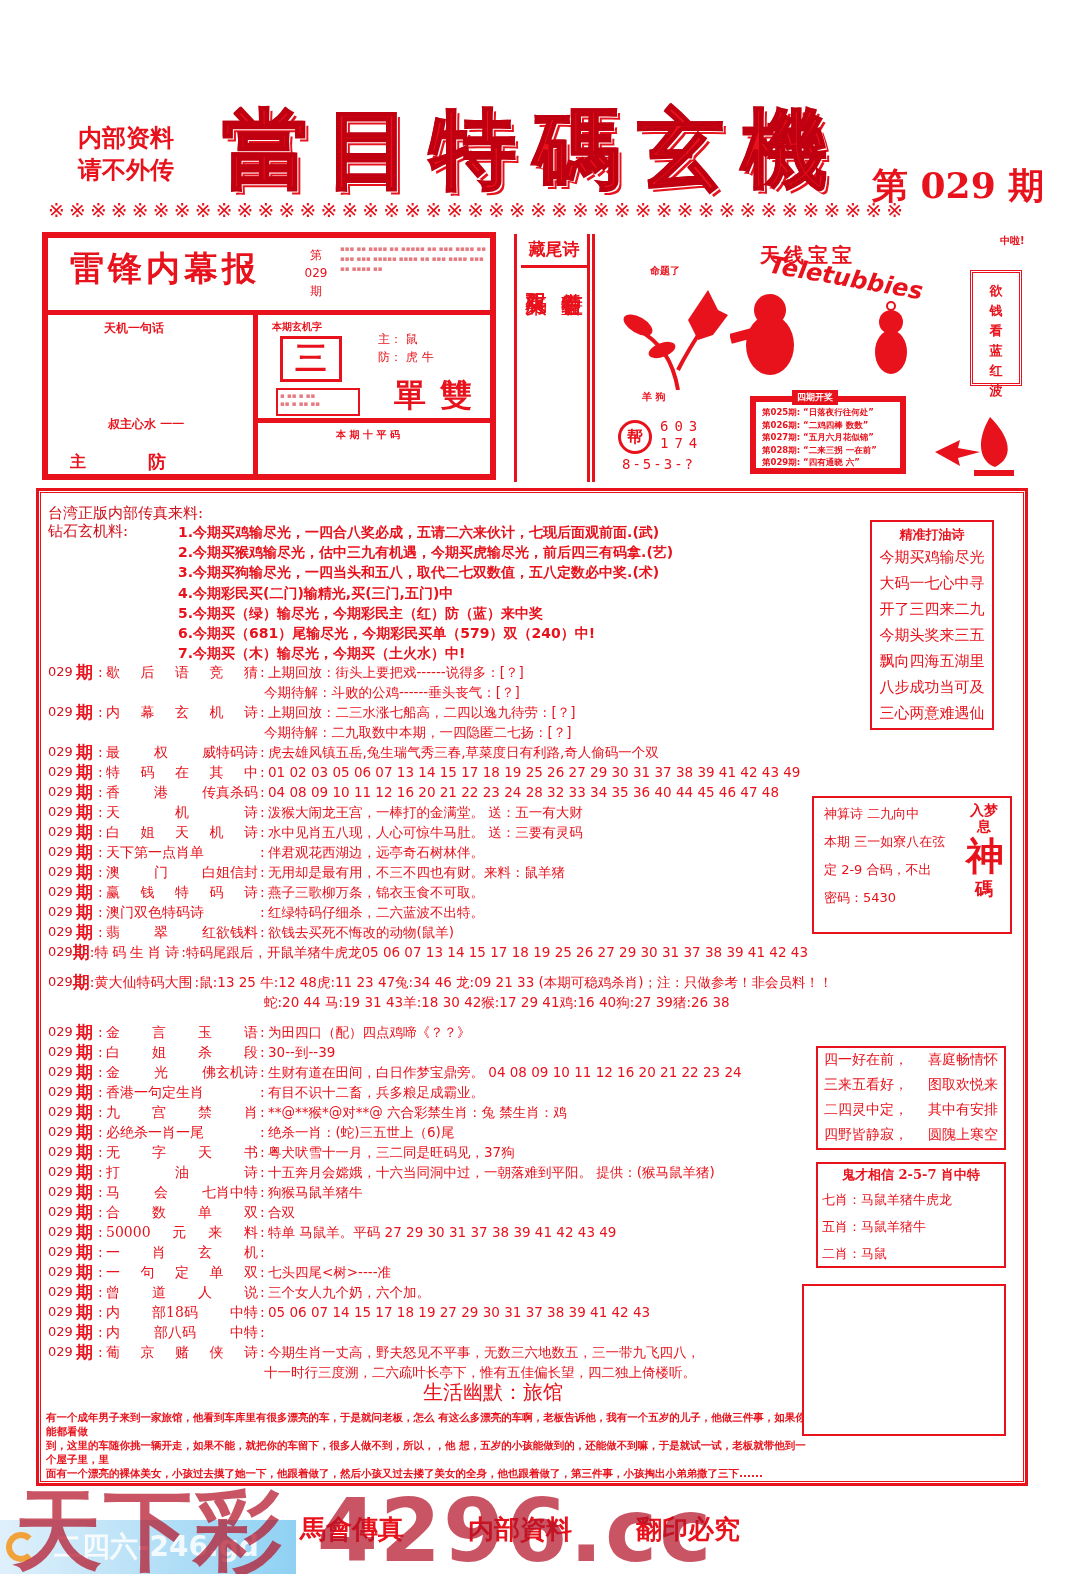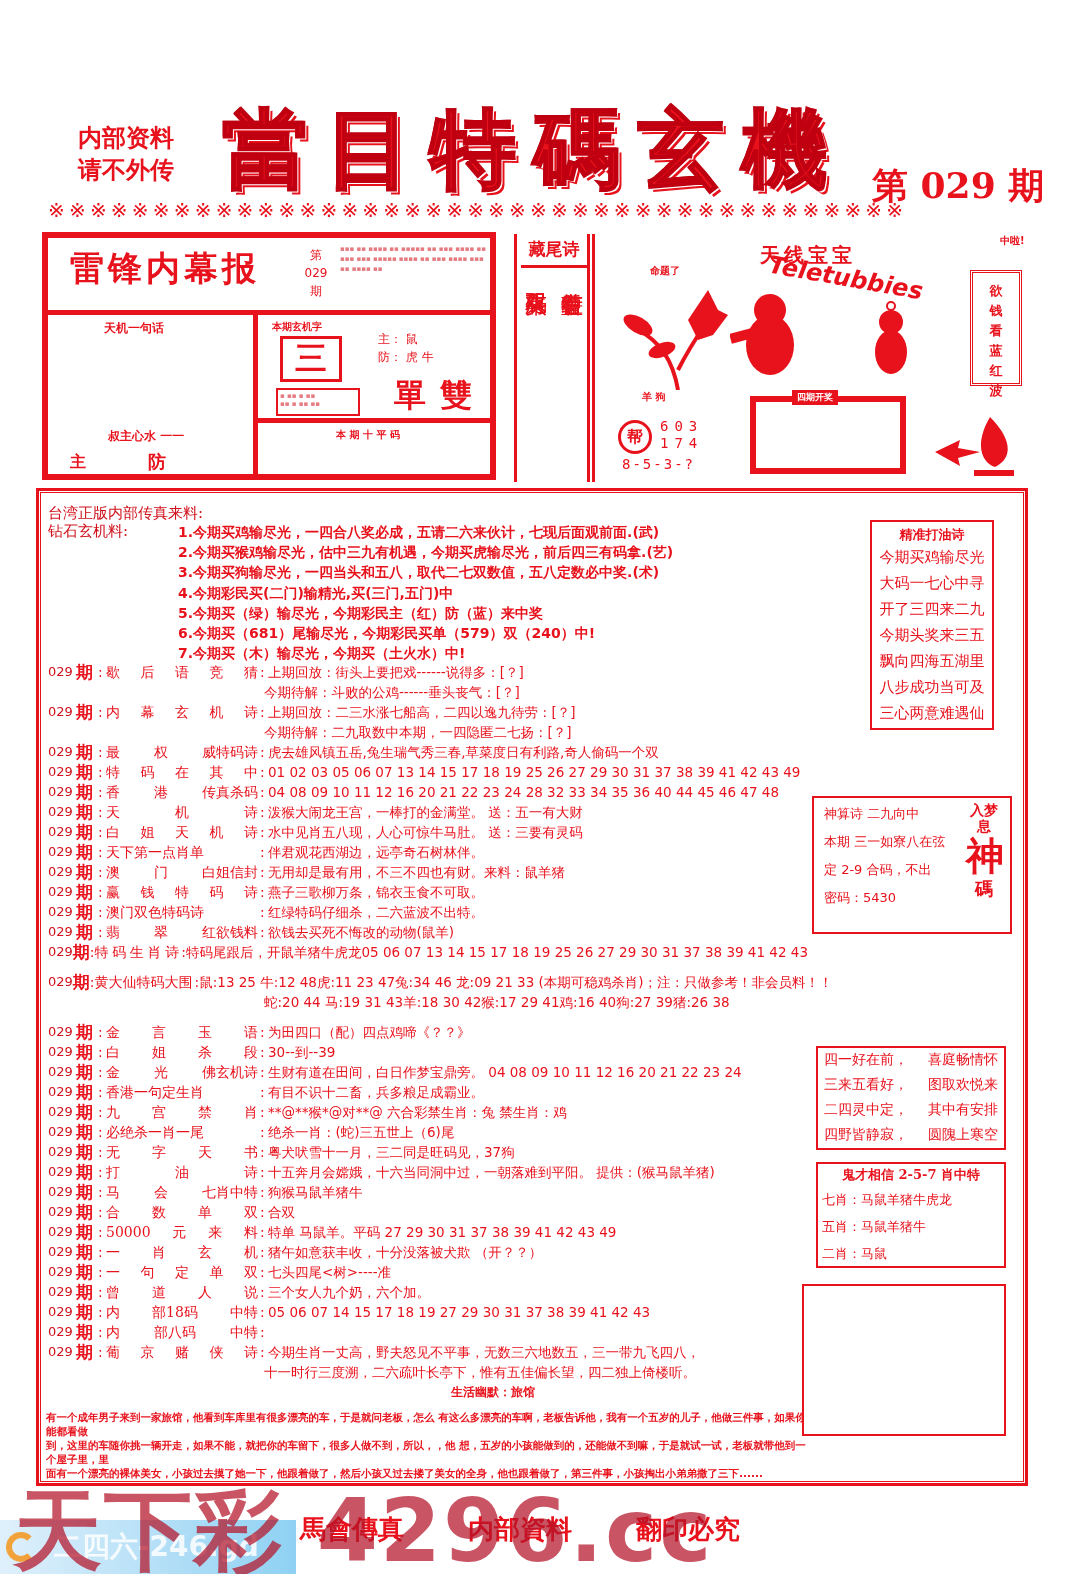--- a/index.html
+++ b/index.html
@@ -55,21 +55,21 @@
   .tips { left: 178px; top: 522px; font-size: 14px; line-height: 20.2px; font-weight: bold; }
 
   .rows { left: 48px; top: 662px; width: 760px; }
   .row { display: flex; font-size: 14px; height: 20px; line-height: 20px; white-space: nowrap; }
   .row .pre { width: 28px; font-size: 13px; color: #d0101a; }
   .row .qi { width: 22px; font-size: 17px; font-weight: bold; }
   .row .colon { width: 8px; }
   .row .label { width: 154px; display: flex; justify-content: space-between; padding-right: 2px; font-family: "DejaVu Serif", serif; }
   .row .val { flex: 1; font-size: 13.5px; }
   .row.cont { padding-left: 216px; }
-  .row.center { justify-content: center; font-size: 12px; font-weight: bold; padding-left: 130px; text-align: right; }
+  .row.center { justify-content: center; font-size: 20px; font-weight: normal; padding-left: 130px; text-align: right; }
 
   .story { left: 46px; top: 1410px; width: 760px; font-size: 10.5px; line-height: 14px; font-weight: bold; }
 
   
   .rbox { border: 2px solid #e8121c; background: #fff; }
   .poem-box { left: 870px; top: 520px; width: 124px; height: 210px; }
   .poem-box .t { text-align: center; font-size: 13px; font-weight: bold; padding-top: 4px; font-family: "DejaVu Serif", serif; }
   .poem-box .l { text-align: center; font-size: 15px; line-height: 26px; }
   .dream-box { left: 812px; top: 796px; width: 200px; height: 138px; }
   .dream-box .l { font-size: 13px; line-height: 28px; padding-left: 10px; white-space: nowrap; }
@@ -105,21 +105,21 @@
   <div class="paper-issue red">
     <div>第</div>
     <div>029</div>
     <div>期</div>
   </div>
   <div class="paper-fine">▪▪▪ ▪▪ ▪▪▪▪ ▪▪ ▪▪▪▪▪ ▪▪ ▪▪▪ ▪▪▪▪ ▪▪ ▪▪▪ ▪▪▪ ▪▪▪▪▪ ▪▪▪▪ ▪▪ ▪▪▪ ▪▪▪▪ ▪▪▪ ▪▪ ▪▪▪▪ ▪▪</div>
   <div class="inner-div" style="left:0;top:72px;width:442px;height:5px;"></div>
   <div class="inner-div" style="left:205px;top:72px;width:5px;height:170px;"></div>
   <div class="inner-div" style="left:205px;top:180px;width:237px;height:5px;"></div>
   <div class="box-label red" style="left:56px;top:82px;">天机一句话</div>
-  <div class="box-label red" style="left:60px;top:190px;">叔主心水 一一</div>
+  <div class="box-label red" style="left:60px;top:178px;">叔主心水 一一</div>
   <div class="box-label red" style="left:22px;top:214px;font-size:16px;">主</div>
   <div class="box-label red" style="left:100px;top:212px;font-size:18px;">防</div>
   <div class="box-label red" style="left:224px;top:82px;font-size:10px;">本期玄机字</div>
   <div class="big-three red" style="left:232px;">三</div>
   <div class="small-box">▪ ▪▪ ▪ ▪▪<br>▪▪ ▪ ▪▪ ▪▪</div>
   <div class="zhu-fang red">
     <div>主：   鼠</div>
     <div>防：   虎   牛</div>
   </div>
   <div class="dan-shuang red">
@@ -158,20 +158,27 @@
 </svg>
 <div class="abs help-circle red">帮</div>
 <div class="abs help-nums red">
   <div>603</div>
   <div>174</div>
 </div>
 <div class="abs help-seq red">8-5-3-?</div>
 
 <div class="abs history-box">
   <div class="history-title">四期开奖</div>
+  <div style="padding-top:4px;">
+    <div class="history-row red">第025期: “日落夜行往何处”</div>
+    <div class="history-row red">第026期: “二鸡四棒 数数”</div>
+    <div class="history-row red">第027期: “五月六月花似锦”</div>
+    <div class="history-row red">第028期: “二来三拐 一在前”</div>
+    <div class="history-row red">第029期: “四有通晓 六”</div>
+  </div>
 </div>
 
 <div class="abs wave-box red">
   <span>欲</span>
   <span>钱</span>
   <span>看</span>
   <span>蓝</span>
   <span>红</span>
   <span>波</span>
 </div>
@@ -520,21 +527,20 @@
       <span class="pre">029</span>
       <span class="qi">期</span>
       <span class="colon">:</span>
       <span class="label">
         <span class="lbl-part">一</span>
         <span class="lbl-part">肖</span>
         <span class="lbl-part">玄</span>
         <span class="lbl-part">机</span>
       </span>
       <span class="colon">:</span>
-      <span class="val">猪午如意获丰收，十分没落被犬欺  （开？？）</span>
     </div>
     <div class="row">
       <span class="pre">029</span>
       <span class="qi">期</span>
       <span class="colon">:</span>
       <span class="label">
         <span class="lbl-part">一</span>
         <span class="lbl-part">句</span>
         <span class="lbl-part">定</span>
         <span class="lbl-part">单</span>

